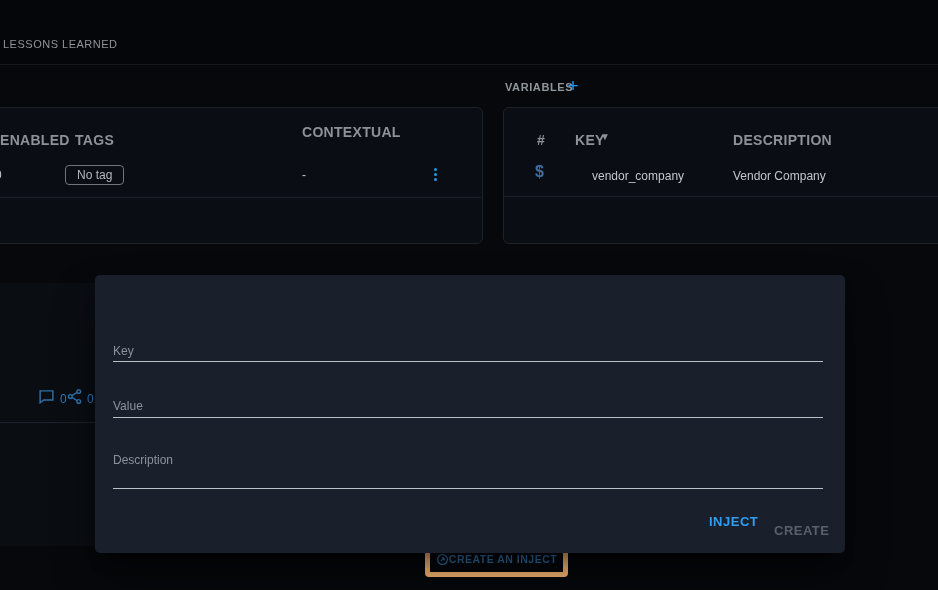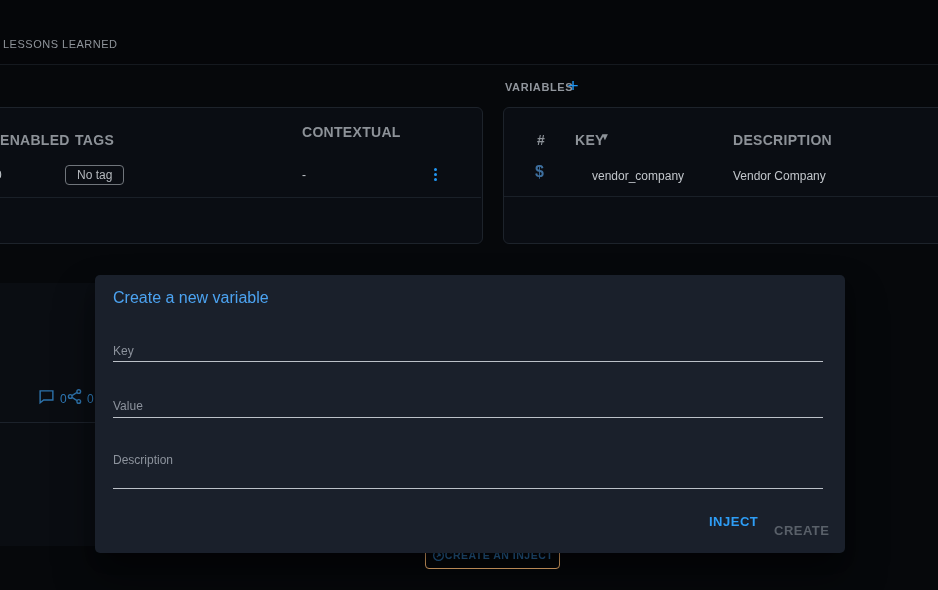--- a/index.html
+++ b/index.html
@@ -38,21 +38,21 @@
   .dollar{left:535px;top:163px;font-size:16px;font-weight:bold;color:#3e6f9e;}
   .sort-arrow{left:600px;top:131px;font-size:10px;color:#8d9298;cursor:pointer;}
 
   
   .behind-card{left:0;top:283px;width:95px;height:263px;background:#0a0d12;}
   .behind-divider{left:0;top:422px;width:95px;height:1px;background:#1c222b;}
   .count-label{font-size:12px;color:#2e7ab8;}
   .mini-icon{color:#2d72aa;}
 
   
-  .inject-btn{left:425px;top:541px;width:133px;height:26px;border:1px solid #fdba74;border-radius:4px;
+  .inject-btn{left:425px;top:541px;width:133px;height:26px;border:5px solid #fdba74;border-radius:4px;
     display:flex;align-items:center;justify-content:center;cursor:pointer;
     color:#2d6ea8;background:transparent;z-index:1;}
   .inject-btn span{font-size:10.5px;font-weight:bold;letter-spacing:.5px;}
 
   
   .modal{left:95px;top:275px;width:750px;height:278px;background:#1a202b;border-radius:5px;
     box-shadow:0 11px 15px -7px rgba(0,0,0,.4),0 24px 38px 3px rgba(0,0,0,.35);z-index:2;}
   .modal-title{left:113px;top:289px;font-size:16px;color:#4ca3f1;z-index:3;}
   .field-label{font-size:12px;color:#8c929c;z-index:3;}
   .field-line{height:1px;background:#bcc1c8;z-index:3;}
@@ -117,21 +117,20 @@
 
   <div class="abs inject-btn">
     <svg width="13" height="13" viewBox="0 0 24 24" fill="none" stroke="#2d6ea8" stroke-width="2.4">
       <circle cx="12" cy="12" r="9"></circle>
         <path d="M9 15l6-6M15 9h-4.5M15 9v4.5"></path>
     </svg>
     <span>CREATE AN INJECT</span>
   </div>
 
   <div class="abs modal"></div>
-  <div class="abs modal-title">Create a new variable</div>
 
   <div class="abs field-label" style="left:113px;top:344px;">Key</div>
   <div class="abs field-line" style="left:113px;top:361px;width:710px;"></div>
 
   <div class="abs field-label" style="left:113px;top:399px;">Value</div>
   <div class="abs field-line" style="left:113px;top:417px;width:710px;"></div>
 
   <div class="abs field-label" style="left:113px;top:453px;">Description</div>
   <div class="abs field-line" style="left:113px;top:488px;width:710px;"></div>
 

